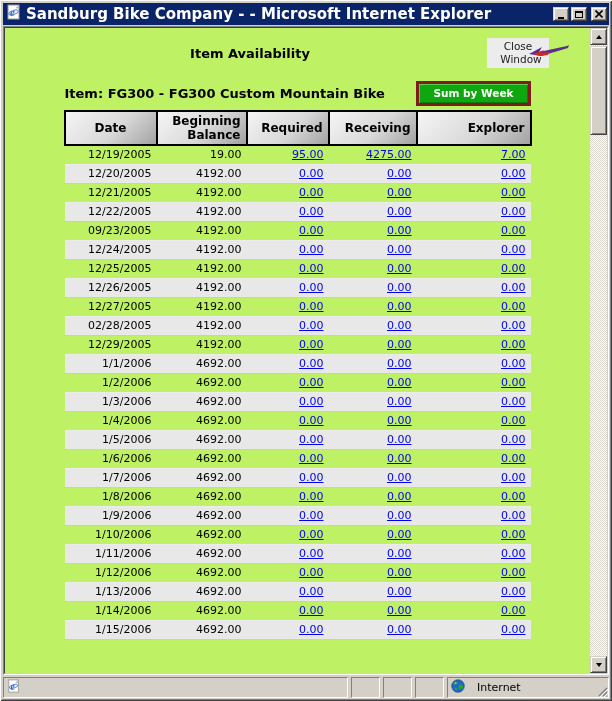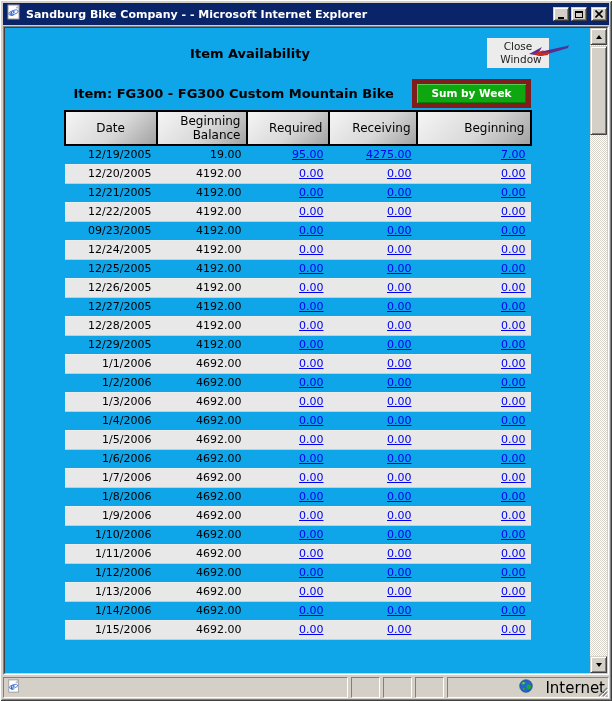--- a/index.html
+++ b/index.html
@@ -11,67 +11,67 @@
     width:612px;height:701px;background:#d4d0c8;padding:3px;
     display:flex;flex-direction:column;
     box-shadow: inset 1px 1px 0 #ffffff, inset -1px -1px 0 #404040,
                 inset 2px 2px 0 #d4d0c8, inset -2px -2px 0 #808080;
   }
   .titlebar{
     height:22px;background:#0a246a;display:flex;align-items:center;
     padding:0 2px 0 3px;flex:0 0 auto;
   }
   .titlebar .title{
-    flex:1;color:#ffffff;font-size:11px;font-weight:bold;
+    flex:1;color:#ffffff;font-size:15px;font-weight:bold;
     margin-left:4px;white-space:nowrap;overflow:hidden;
   }
   .tb-btn{
     width:16px;height:14px;background:#d4d0c8;margin-left:2px;
     border:1px solid;border-color:#d4d0c8 #404040 #404040 #d4d0c8;
     box-shadow: inset 1px 1px 0 #ffffff, inset -1px -1px 0 #808080;
     display:flex;align-items:center;justify-content:center;
     cursor:default;position:relative;
   }
   .glyph-min{width:6px;height:2px;background:#000;margin-top:7px;}
   .glyph-max{width:8px;height:7px;border:1px solid #000;border-top:2px solid #000;}
 
   
   .content-frame{
     flex:1 1 auto;margin-top:1px;min-height:0;
     border:1px solid;border-color:#808080 #ffffff #ffffff #808080;
   }
   .content-inner{
-    width:100%;height:100%;background:#0ea5e9;position:relative;
+    width:100%;height:100%;background:#bef264;position:relative;
     border:1px solid;border-color:#404040 #d4d0c8 #d4d0c8 #404040;
     overflow:hidden;
   }
   .page{position:absolute;left:0;top:0;right:17px;bottom:0;overflow:hidden;padding-top:6px;}
 
   
   .header-row{display:flex;align-items:flex-start;height:42px;padding:0 8px;}
   .page-title{flex:1;text-align:center;font-size:13px;font-weight:bold;color:#000;padding-top:12px;}
   .close-window{width:95px;position:relative;cursor:pointer;padding-top:4px;}
   .cw-box{background:#ececec;width:62px;padding:2px 3px;font-size:10.5px;color:#222;line-height:13px;text-align:center;}
   .cw-box .l2{padding-left:6px;}
   .cw-arrow{position:absolute;left:40px;top:10px;}
 
   .item-row{width:466px;margin:6px auto 6px;display:flex;align-items:center;justify-content:space-between;height:22px;}
-  .item-heading{font-size:13px;font-weight:bold;color:#000;white-space:nowrap;margin-left:9px;}
+  .item-heading{font-size:13px;font-weight:bold;color:#000;white-space:nowrap;}
   .sum-week-btn{
     background:#0fa70f;color:#fff;font-weight:bold;font-size:10.5px;
     font-family:"DejaVu Sans","Liberation Sans",sans-serif;
-    border:5px solid #7f1d1d;padding:3px 14px 4px;cursor:pointer;white-space:nowrap;
+    border:3px solid #7f1d1d;padding:3px 14px 4px;cursor:pointer;white-space:nowrap;
     box-shadow: inset 1px 1px 0 #54cf54, inset -1px -1px 0 #0a7d0a;
   }
 
   
   table.avail{border-collapse:collapse;margin:0 auto;table-layout:fixed;width:466px;}
   .avail th{
     background:linear-gradient(135deg,#f5f5f5 0%,#d9d9d9 55%,#a2a2a2 100%);
-    border:2px solid #000;font-size:12px;font-weight:normal;color:#000;
+    border:2px solid #000;font-size:12px;font-weight:bold;color:#000;
     height:32px;padding:2px 5px;line-height:14px;
   }
   .avail th.h-date{text-align:center;}
   .avail th.h-num{text-align:right;}
   .avail td{
     font-size:11px;height:19px;padding:0 5px;color:#000;
     border-bottom:1px solid #ececec;white-space:nowrap;overflow:hidden;
   }
   .avail td.c-date{text-align:right;}
   .avail td{text-align:right;}
@@ -98,21 +98,21 @@
   .tri-down{width:0;height:0;border-left:3.5px solid transparent;border-right:3.5px solid transparent;border-top:4px solid #000;}
 
   
   .statusbar{flex:0 0 auto;height:21px;margin-top:2px;display:flex;gap:3px;position:relative;}
   .sb-panel{
     border:1px solid;border-color:#808080 #ffffff #ffffff #808080;
     display:flex;align-items:center;padding:0 3px;height:100%;
   }
   .sb-left{flex:0 0 345px;}
   .sb-small{flex:0 0 29px;}
-  .sb-zone{flex:1 1 auto;gap:12px;font-size:15px;color:#000;justify-content:flex-end;}
+  .sb-zone{flex:1 1 auto;gap:12px;font-size:11px;color:#000;}
   .grip{position:absolute;right:1px;bottom:1px;}
 </style>
 </head>
 <body>
 
 <div class="window">
 
   <div class="titlebar">
     <span>
       <svg width="16" height="16" viewBox="0 0 16 16">
@@ -166,21 +166,21 @@
               <col style="width:82px">
               <col style="width:88px">
               <col style="width:114px">
           </colgroup>
           <thead>
             <tr>
               <th class="h-date">Date</th>
               <th class="h-num">Beginning Balance</th>
               <th class="h-num">Required</th>
               <th class="h-num">Receiving</th>
-              <th class="h-num">Beginning</th>
+              <th class="h-num">Explorer</th>
             </tr>
           </thead>
           <tbody>
               <tr>
                 <td class="c-date">12/19/2005</td>
                 <td>19.00</td>
                 <td><a href="#">95.00</a></td>
                 <td><a href="#">4275.00</a></td>
                 <td><a href="#">7.00</a></td>
               </tr>
@@ -234,21 +234,21 @@
                 <td><a href="#">0.00</a></td>
               </tr>
               <tr>
                 <td class="c-date">12/27/2005</td>
                 <td>4192.00</td>
                 <td><a href="#">0.00</a></td>
                 <td><a href="#">0.00</a></td>
                 <td><a href="#">0.00</a></td>
               </tr>
               <tr class="alt">
-                <td class="c-date">12/28/2005</td>
+                <td class="c-date">02/28/2005</td>
                 <td>4192.00</td>
                 <td><a href="#">0.00</a></td>
                 <td><a href="#">0.00</a></td>
                 <td><a href="#">0.00</a></td>
               </tr>
               <tr>
                 <td class="c-date">12/29/2005</td>
                 <td>4192.00</td>
                 <td><a href="#">0.00</a></td>
                 <td><a href="#">0.00</a></td>

